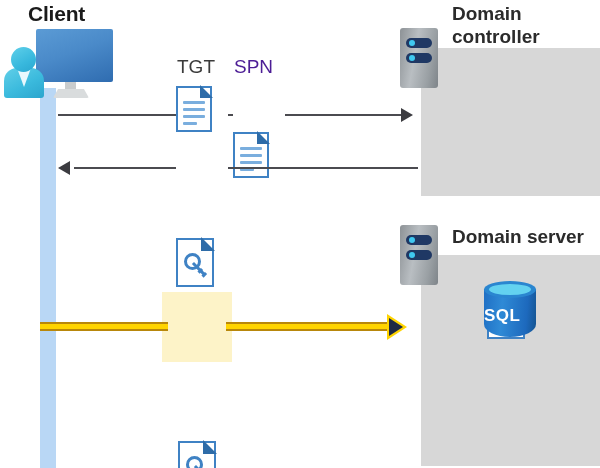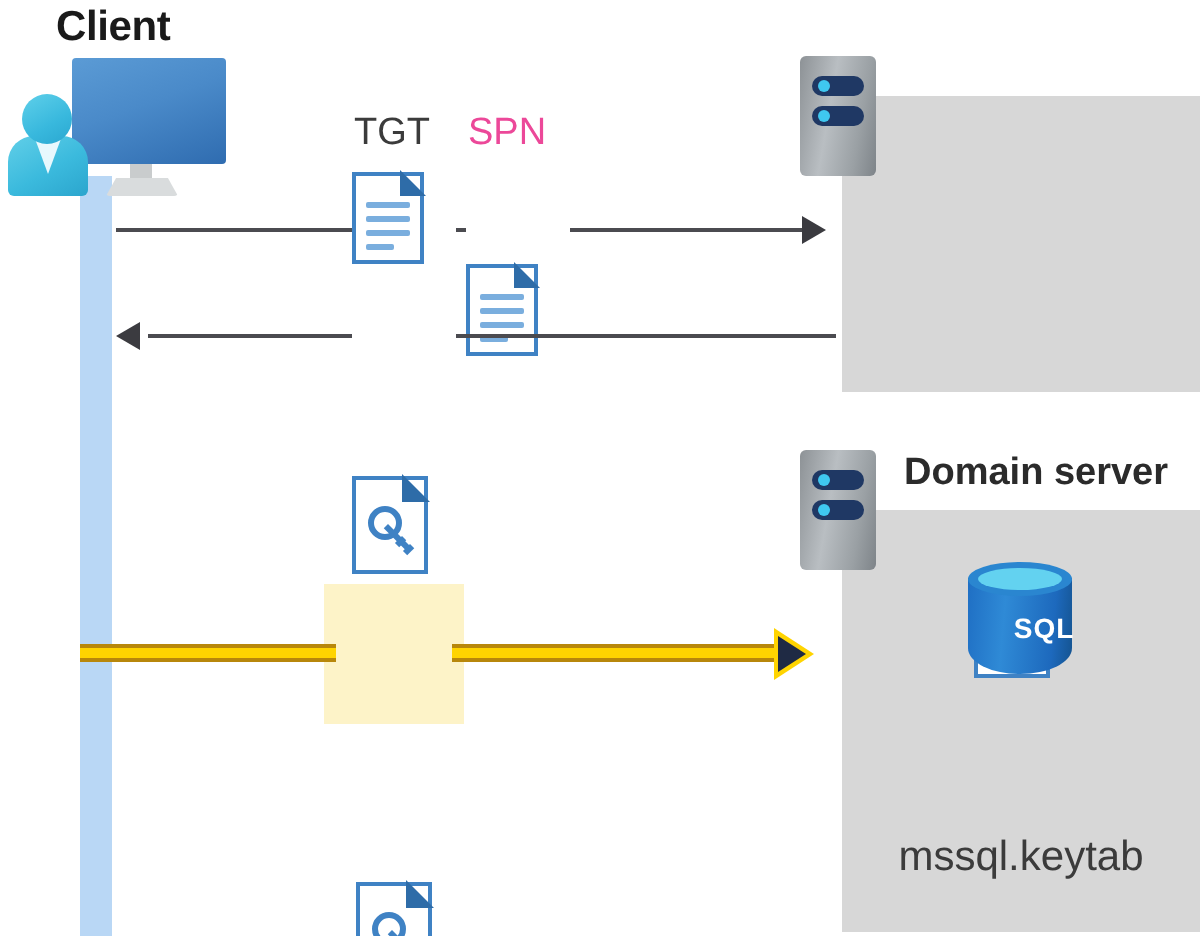--- a/index.html
+++ b/index.html
@@ -24,21 +24,21 @@
     left:452px;top:2px;width:146px;
     font-size:19px;font-weight:bold;color:#2b2b2b;
     line-height:23px;
   }
   .title-linux{
     left:452px;top:225px;width:146px;
     font-size:19px;font-weight:bold;color:#2b2b2b;
     line-height:23px;white-space:nowrap;
   }
   .lbl-tgt{left:177px;top:56px;font-size:19px;color:#3b3b3b;}
-  .lbl-spn{left:234px;top:56px;font-size:19px;color:#ec4899;}
+  .lbl-spn{left:234px;top:56px;font-size:19px;color:#4c1d95;}
   .lbl-keytab{
     left:421px;top:417px;width:179px;text-align:center;
     font-size:21px;color:#3b3b3b;white-space:nowrap;
   }
 
   
   .panel-dc{left:421px;top:48px;width:179px;height:148px;background:#d7d7d7;}
   .panel-linux{left:421px;top:255px;width:179px;height:211px;background:#d7d7d7;}
 
   
@@ -136,22 +136,22 @@
   }
   .sql-top{
     position:absolute;left:0;top:0;width:52px;height:17px;border-radius:50%;
     background:#2a86d0;
   }
   .sql-top-in{
     position:absolute;left:5px;top:3px;width:42px;height:11px;border-radius:50%;
     background:#63d2f0;
   }
   .sql-text{
-    position:absolute;left:0;top:25px;width:76px;text-align:center;
-    font-size:14px;font-weight:bold;color:#ffffff;letter-spacing:0.5px;
+    position:absolute;left:0;top:25px;width:76px;
+    font-size:17px;font-weight:bold;color:#ffffff;letter-spacing:0.5px;
     font-family:"Liberation Sans", sans-serif;
   }
 
   
   .line-gray{position:absolute;height:2px;background:#4b4b50;}
   .arrowhead-r{
     position:absolute;width:0;height:0;
     border-top:7px solid transparent;border-bottom:7px solid transparent;
     border-left:12px solid #3b3b40;
   }
@@ -177,20 +177,21 @@
 </style>
 </head>
 <body>
 
 <div class="stage">
 
   <div class="abs panel-dc"></div>
   <div class="abs panel-linux"></div>
 
   <div class="abs title-client">Client</div>
+  <div class="abs title-dc">Domain controller</div>
   <div class="abs title-linux">Domain server</div>
 
   <div class="abs client-bar"></div>
 
   <div class="abs" style="left:0;top:0;width:130px;height:105px;">
     <div class="abs monitor-screen"></div>
     <div class="abs monitor-neck"></div>
     <div class="abs monitor-base"></div>
     <div class="abs person-body"></div>
     <div class="abs person-collar"></div>
@@ -277,15 +278,14 @@
       </div>
   </div>
 
   <div class="abs" style="left:484px;top:281px;width:52px;height:58px;">
     <div class="sql-body"></div>
     <div class="sql-top"></div>
     <div class="sql-top-in"></div>
     <div class="sql-text">SQL</div>
   </div>
 
-  <div class="abs lbl-keytab">mssql.keytab</div>
 
 </div>
 
 </body></html>

